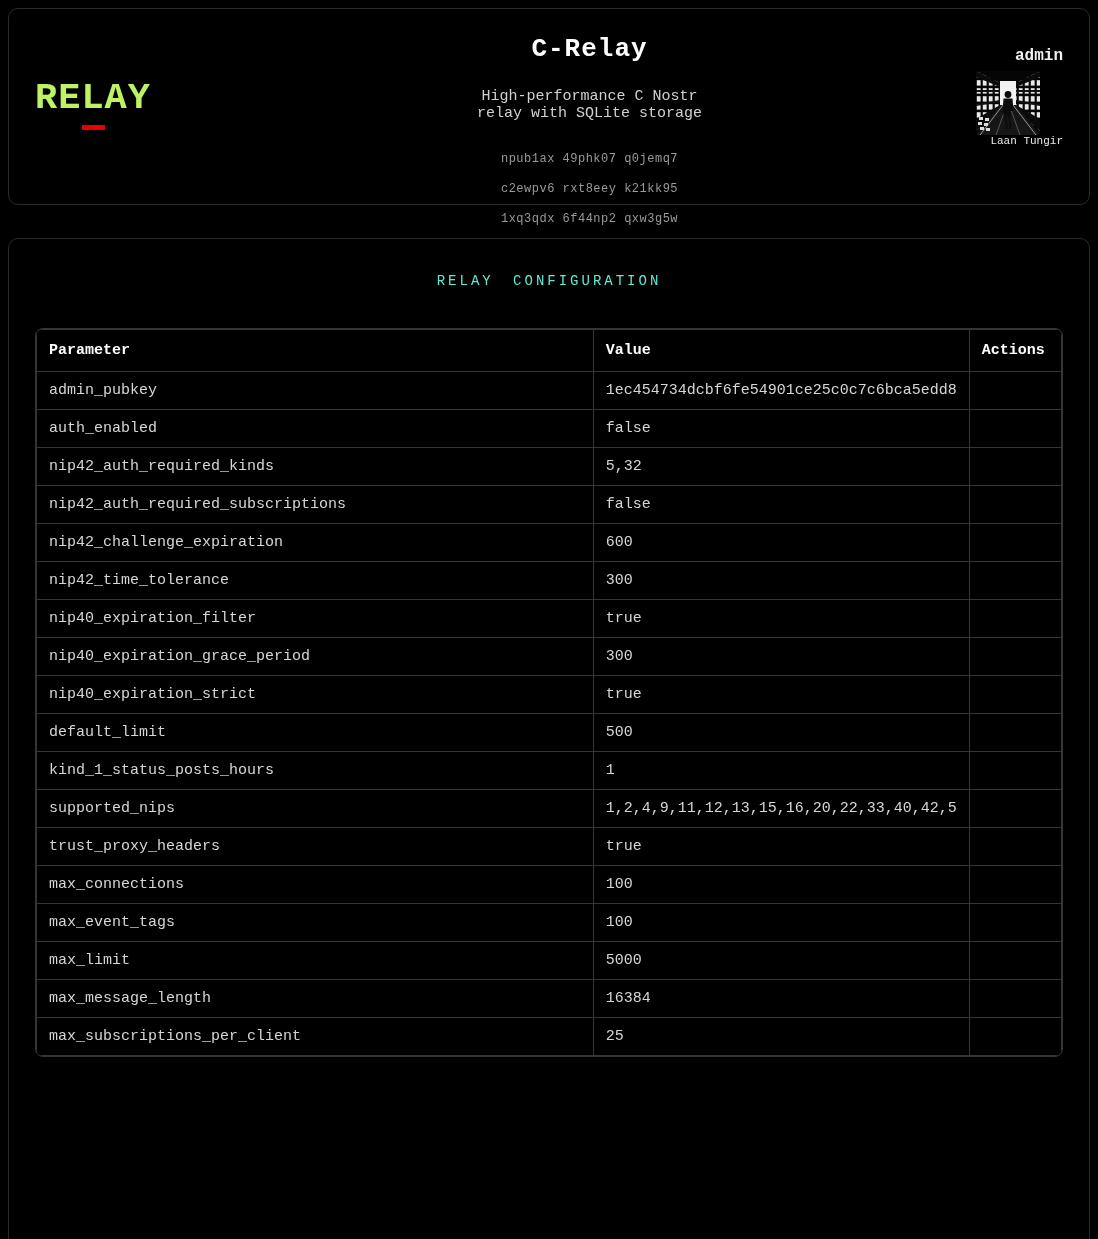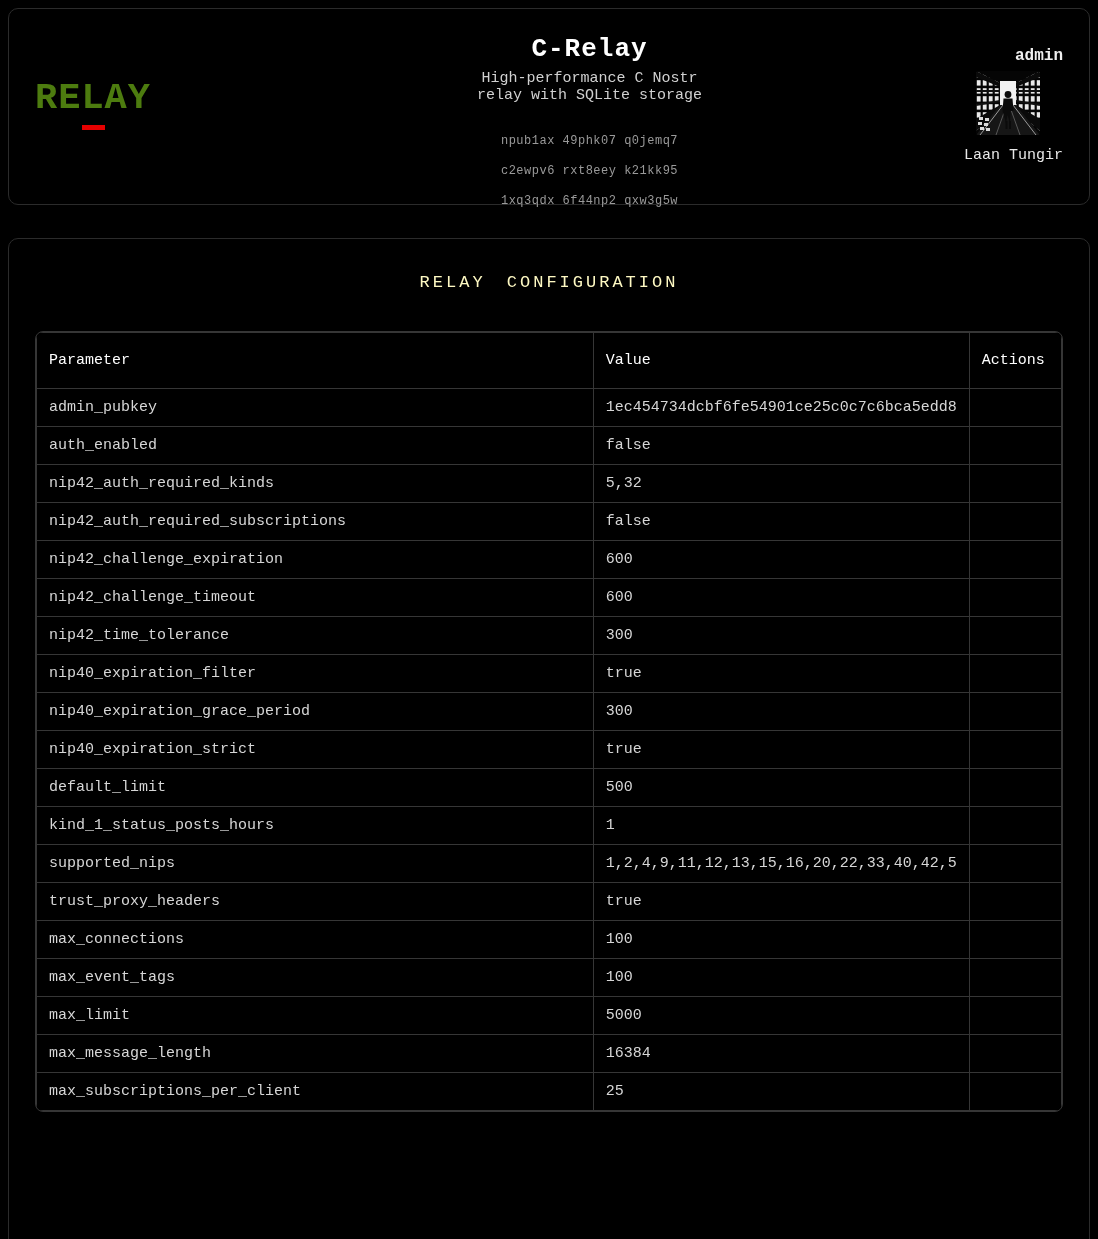--- a/index.html
+++ b/index.html
@@ -37,21 +37,21 @@
   }
   .logo-wrap {
     align-self: center;
     margin-top: -6px;
     text-align: center;
   }
   .logo-text {
     font-size: 37px;
     font-weight: bold;
     letter-spacing: 1px;
-    color: #4d7c0f;
+    color: #bef264;
     white-space: nowrap;
   }
   .logo-underline {
     width: 23px;
     height: 5px;
     background: var(--accent);
     margin: 6px auto 0 auto;
   }
   .title-block {
     text-align: center;
@@ -60,21 +60,21 @@
     margin-left: 75px;
   }
   .app-title {
     margin: 0;
     font-size: 26px;
     font-weight: bold;
     color: #fff;
     letter-spacing: 1px;
   }
   .app-subtitle {
-    margin: 6px auto 0 auto;
+    margin: 24px auto 0 auto;
     max-width: 232px;
     font-size: 15px;
     line-height: 1.15;
     color: #d0d0d0;
   }
   .npub {
     margin-top: 14px;
     font-size: 12px;
     line-height: 1.25;
     color: var(--text-dim);
@@ -94,38 +94,37 @@
   .avatar {
     width: 64px;
     height: 64px;
     margin: 6px auto 0 auto;
     border-radius: 2px;
     overflow: hidden;
     background: #000;
   }
   .avatar svg { display: block; width: 64px; height: 64px; }
   .admin-name {
-    margin-top: 12px;
-    font-size: 15px;
+    font-size: 11px;
     color: #e8e8e8;
     white-space: nowrap;
   }
   
   .config-card {
     margin-top: 33px;
     height: 1150px;
     padding: 0 26px;
   }
   .config-title {
     margin: 34px 0 0 0;
     text-align: center;
-    font-size: 17px;
+    font-size: 14px;
     font-weight: normal;
     letter-spacing: 3px;
-    color: #fef9c3;
+    color: #5eead4;
     word-spacing: 8px;
   }
   .table-wrap {
     margin-top: 39px;
     border: 1px solid var(--table-border);
     border-radius: 8px;
     overflow: hidden;
   }
   table.config-table {
     width: 100%;
@@ -134,22 +133,22 @@
   }
   .config-table th, .config-table td {
     border: 1px solid var(--table-border);
     text-align: left;
     padding: 9px 12px;
     white-space: nowrap;
     overflow: hidden;
   }
   .config-table th {
     color: #fff;
-    font-weight: normal;
-    height: 56px;
+    font-weight: bold;
+    height: 42px;
     vertical-align: middle;
   }
   .config-table td {
     color: var(--text-main);
     height: 38px;
     vertical-align: middle;
   }
   .col-param  { width: 54.5%; }
   .col-value  { width: 36.5%; }
   .col-actions{ width: 9%; }
@@ -264,25 +263,20 @@
       <td class="col-value">false</td>
       <td class="col-actions"></td>
     </tr>
 
     <tr>
       <td class="col-param">nip42_challenge_expiration</td>
       <td class="col-value">600</td>
       <td class="col-actions"></td>
     </tr>
 
-    <tr>
-      <td class="col-param">nip42_challenge_timeout</td>
-      <td class="col-value">600</td>
-      <td class="col-actions"></td>
-    </tr>
 
     <tr>
       <td class="col-param">nip42_time_tolerance</td>
       <td class="col-value">300</td>
       <td class="col-actions"></td>
     </tr>
 
 
     <tr>
       <td class="col-param">nip40_expiration_filter</td>

